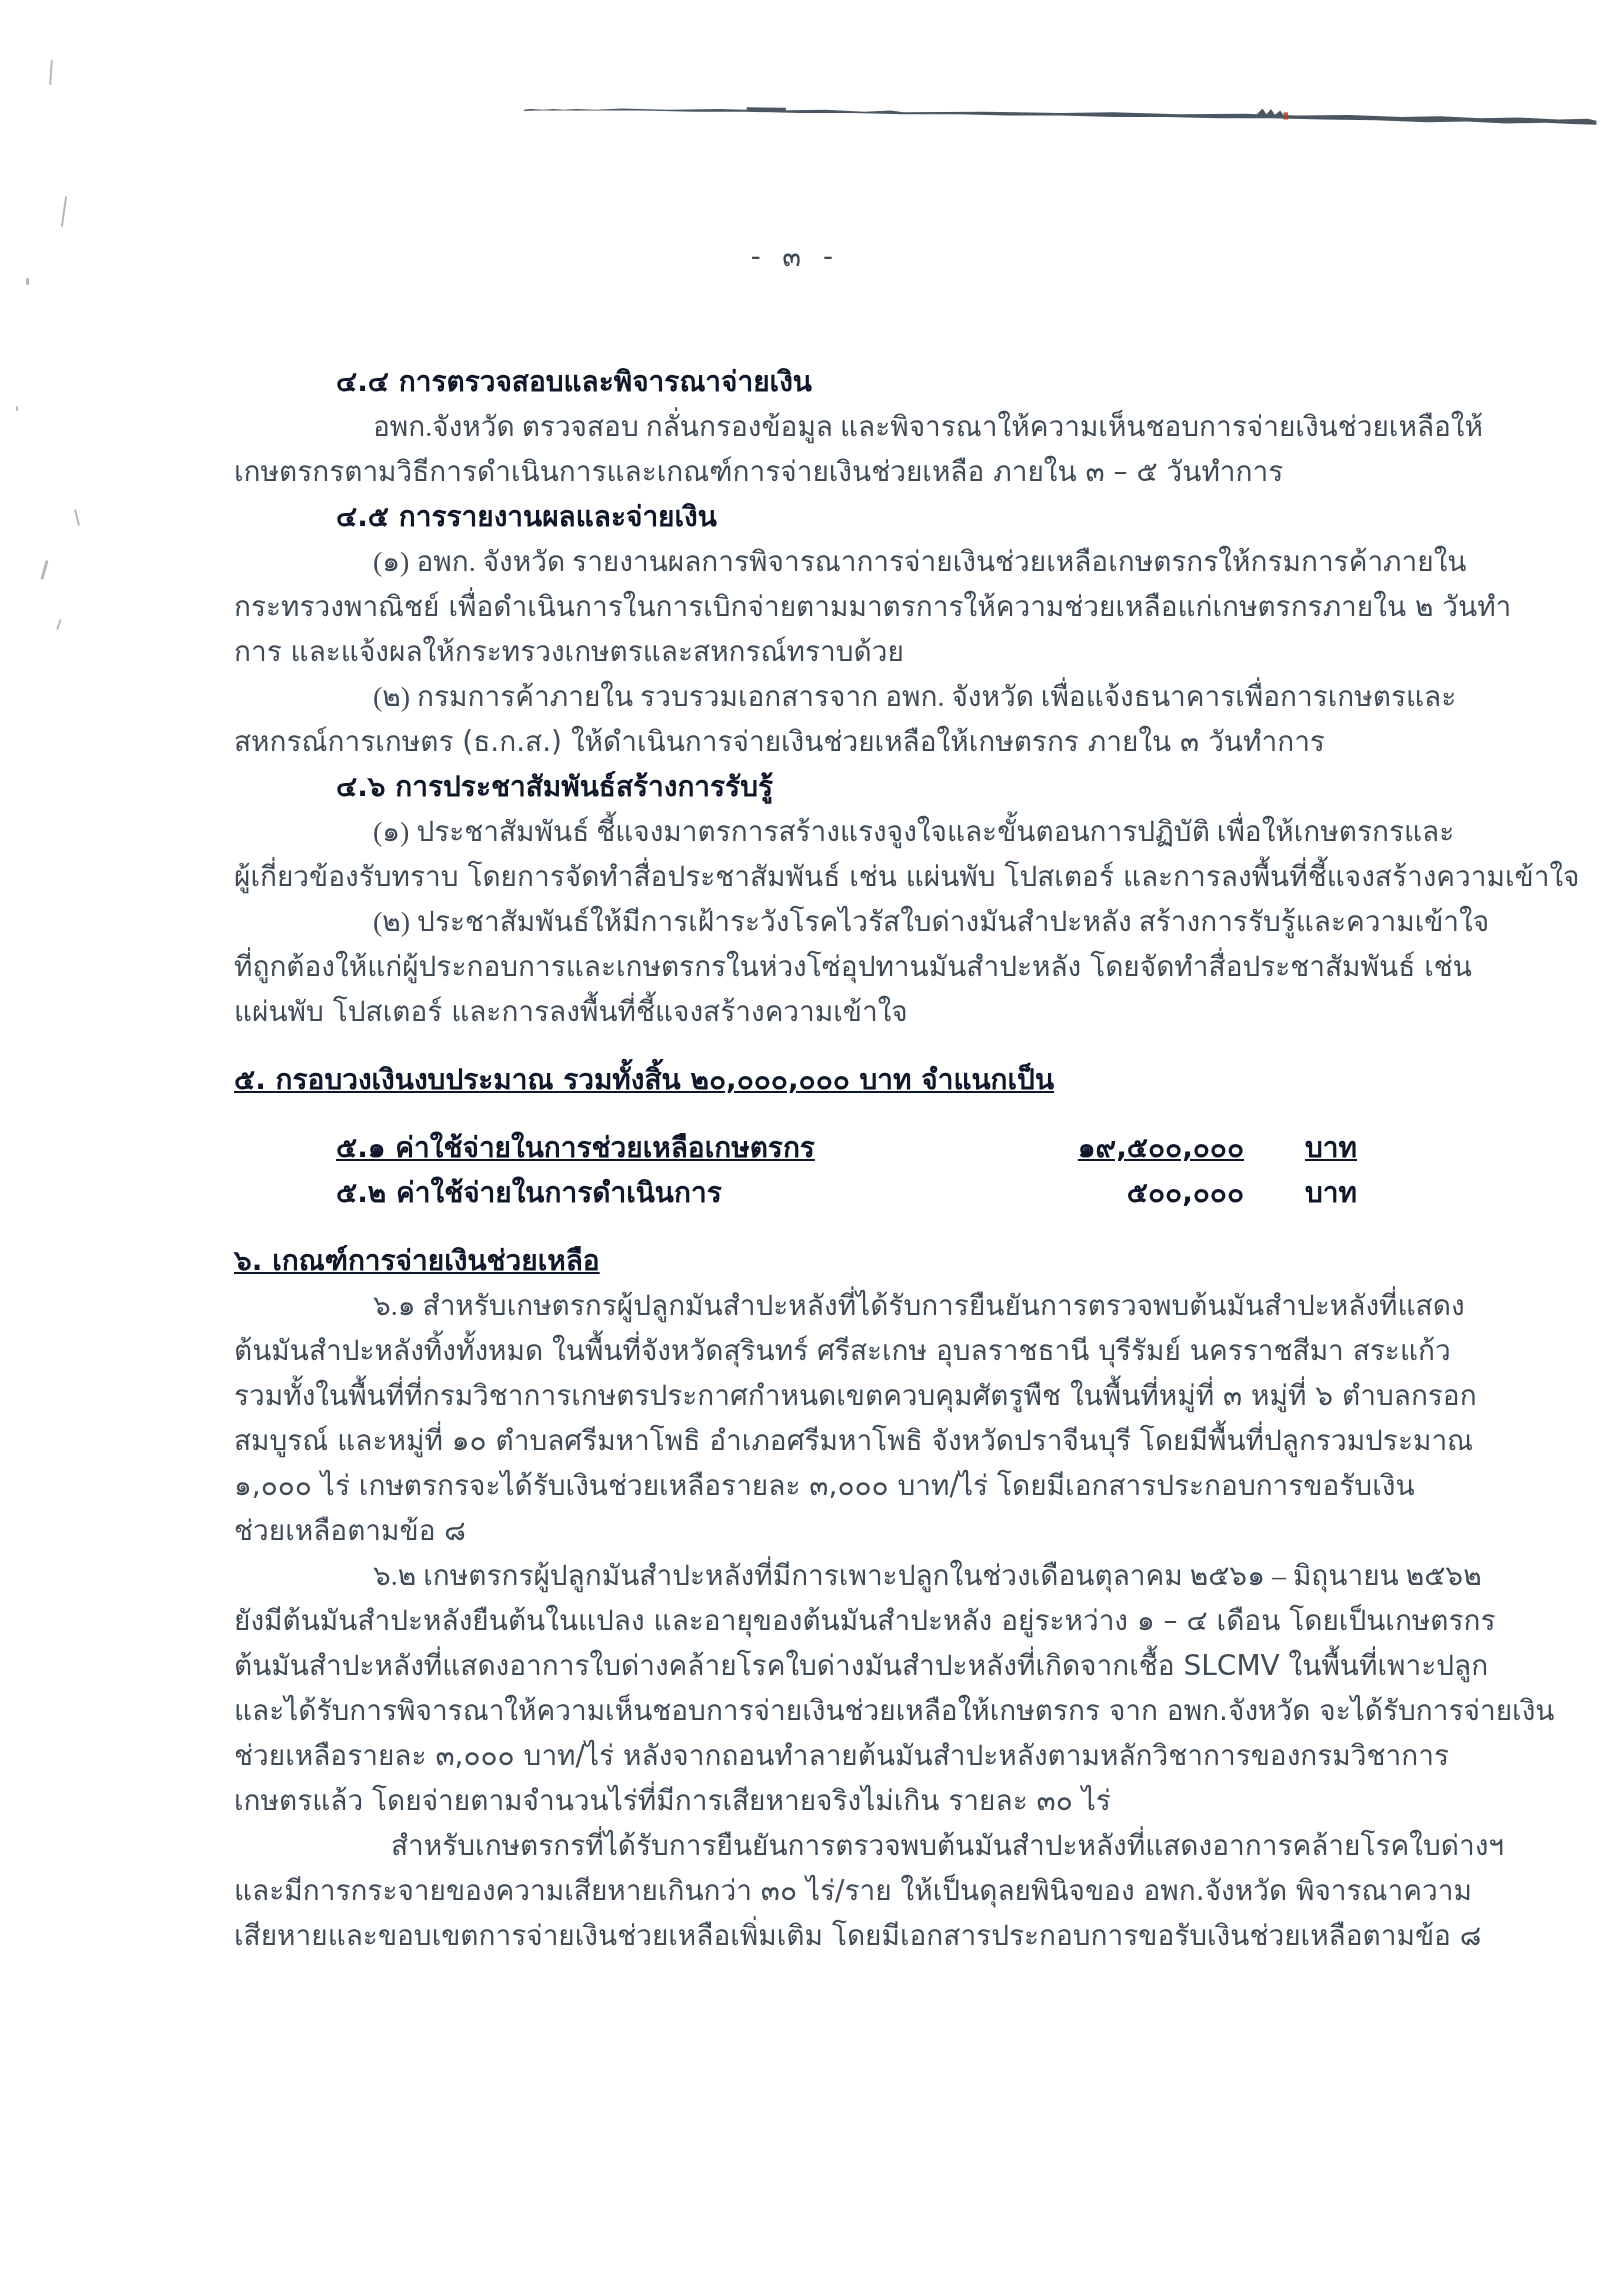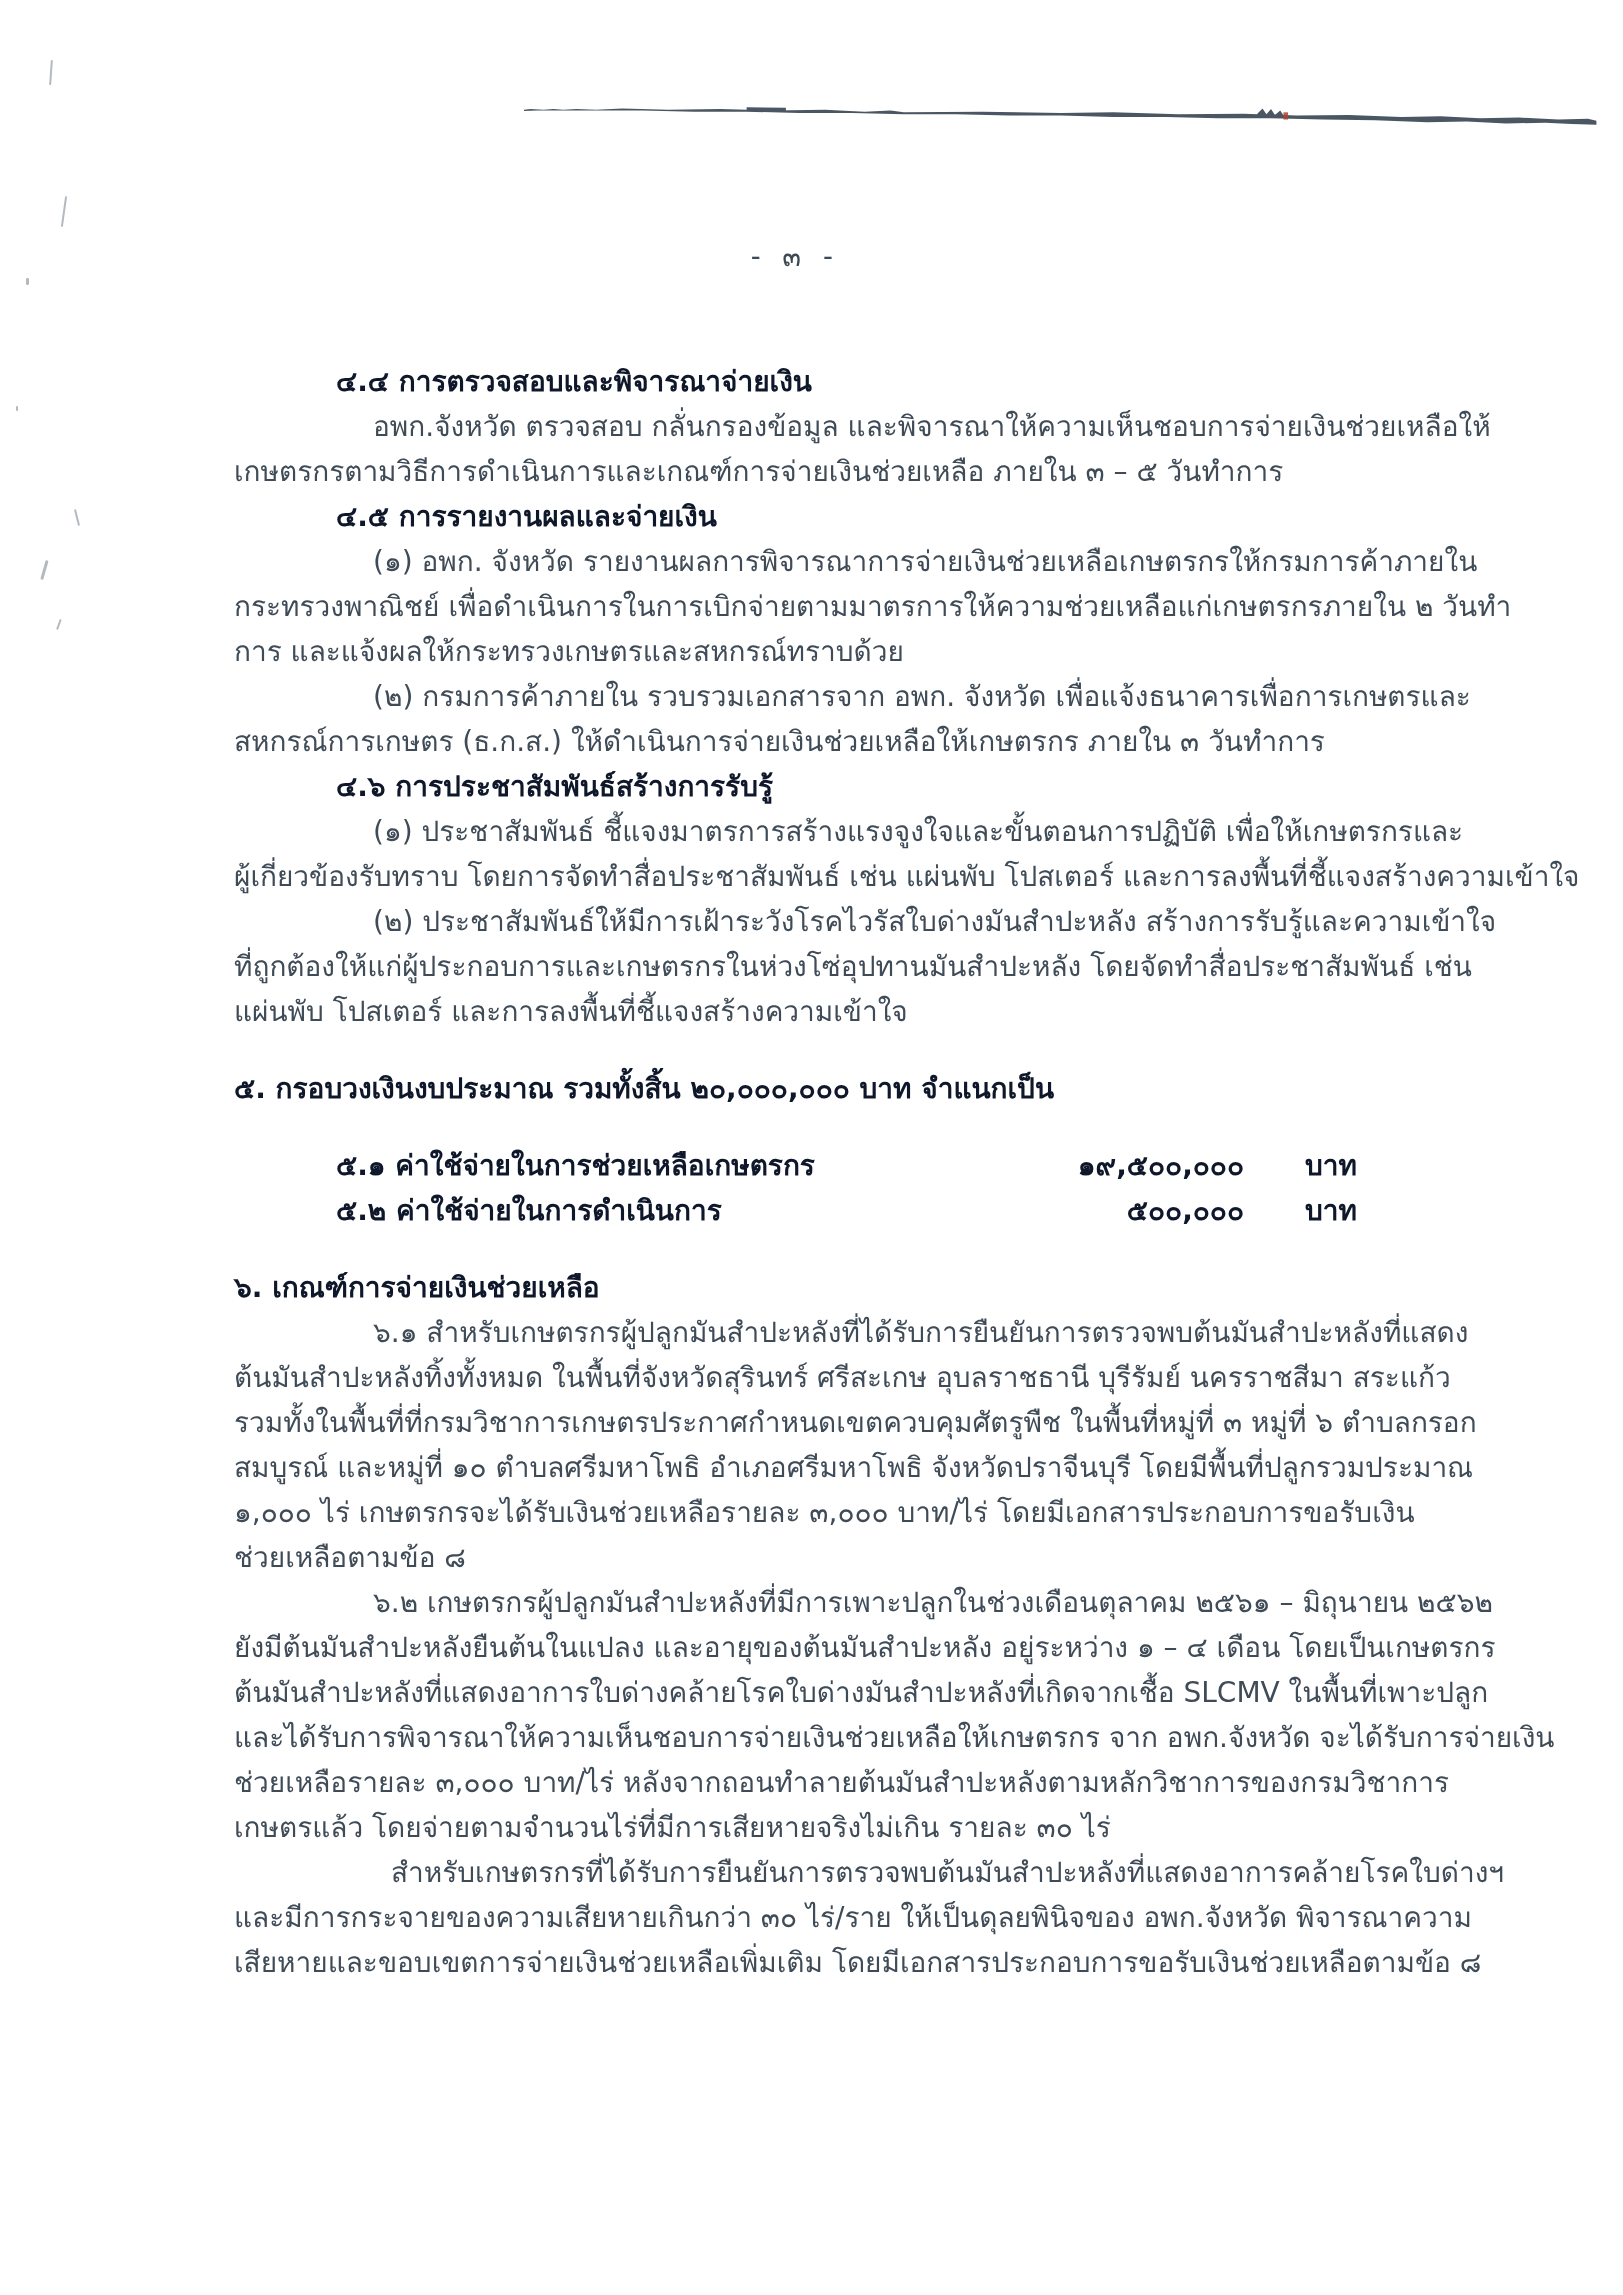--- a/index.html
+++ b/index.html
@@ -45,24 +45,24 @@
     left: 234px;
     top: 359px;
     width: 1198px;
     font-size: 28px;
     line-height: 45px;
     color: #3f4b57;
     white-space: nowrap;
   }
   .line { min-height: 45px; }
   .line.ind1 { padding-left: 102px; }
-  .line.ind2 { padding-left: 139px; }
+  .line.ind2 { padding-left: 139px; font-family: Liberation Serif, serif; }
   .line.ind3 { padding-left: 157px; }
   .line.bold { font-weight: bold; color: #0f172a; }
-  .line.gap  { margin-top: 32px; }
+  .line.gap  { margin-top: 23px; text-decoration: underline; }
   .line.budget {
     display: flex;
     align-items: baseline;
     padding-right: 75px;
     gap: 32px;
   }
   .b-amount {
     margin-left: auto;
     text-align: right;
   }

